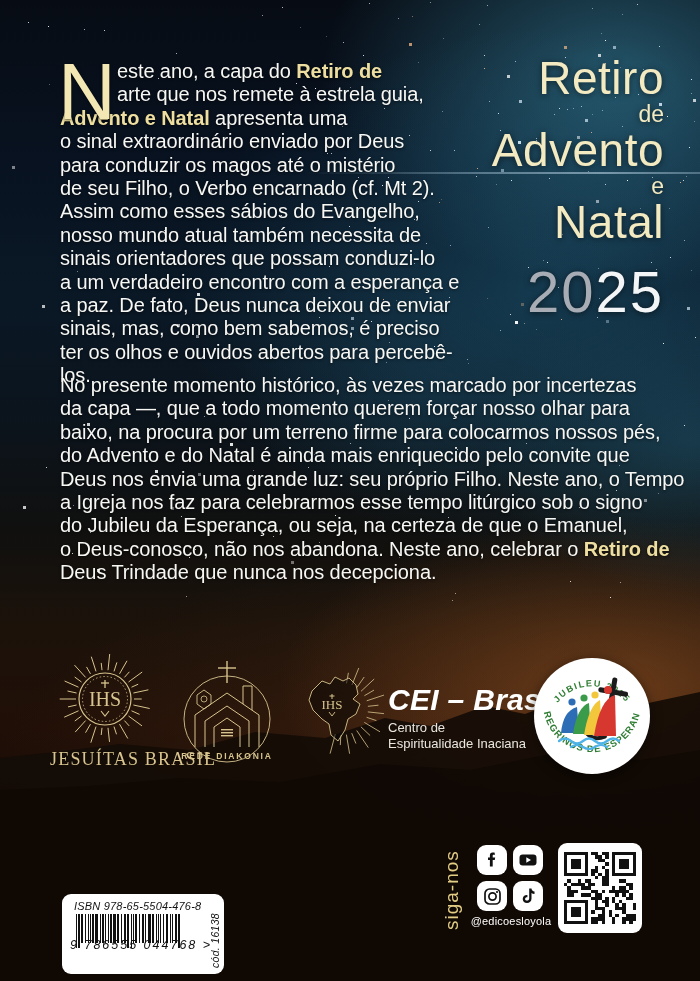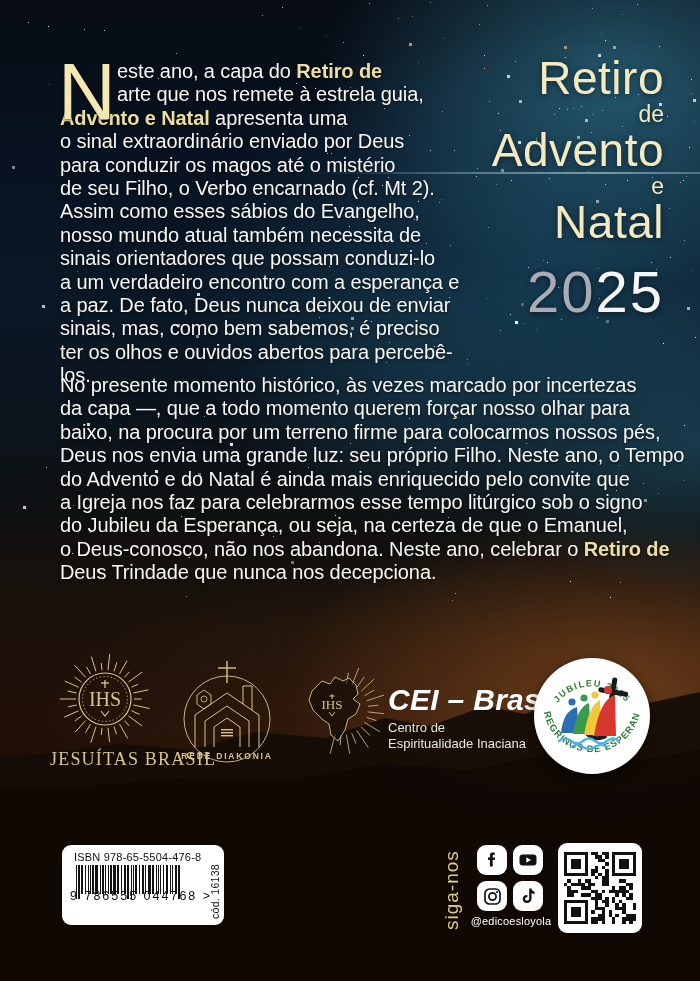--- a/index.html
+++ b/index.html
@@ -42,22 +42,22 @@
   
   .logo{position:absolute;color:#d8c48e;}
   .logo svg{display:block;}
   .logo-caption{font-family:"Liberation Serif",serif;font-size:18px;letter-spacing:1.2px;
     text-align:right;margin-top:3px;color:#d8c48e;white-space:nowrap;}
   .cei-text{position:absolute;left:388px;top:683px;color:#fff;}
   .cei-name{font-size:30px;font-weight:bold;letter-spacing:.3px;font-style:italic;}
   .cei-sub{font-size:13px;line-height:15.5px;margin-top:3px;color:#e9e6e0;}
 
   
-  .barcode-box{position:absolute;left:62px;top:845px;width:162px;height:80px;background:#fff;
-    border-radius:9px;color:#111;}
+  .barcode-box{position:absolute;left:62px;top:894px;width:162px;height:80px;background:#fff;
+    border-radius:9px;color:#111;font-style:italic;}
   .isbn-label{font-size:11px;text-align:left;padding:6px 0 0 12px;letter-spacing:.2px;}
   .bars{margin:2px 0 0 10px;}
   .bc-digits{font-size:12.5px;letter-spacing:2px;margin:-14px 0 0 8px;}
   .cod{position:absolute;right:3px;top:8px;height:66px;font-size:10.5px;
     writing-mode:vertical-rl;transform:rotate(180deg);letter-spacing:.3px;}
 
   .follow{position:absolute;left:441px;top:844px;height:92px;width:22px;}
   .follow span{display:block;writing-mode:vertical-rl;transform:rotate(180deg);
     font-size:19px;color:#e3cd85;letter-spacing:1px;height:92px;text-align:center;}
   .social-grid{position:absolute;left:477px;top:845px;display:grid;
@@ -108,22 +108,22 @@
       <div class="tline"><span>sinais orientadores que possam conduzi-lo</span></div>
       <div class="tline"><span>a um verdadeiro encontro com a esperança e</span></div>
       <div class="tline"><span>a paz. De fato, Deus nunca deixou de enviar</span></div>
       <div class="tline"><span>sinais, mas, como bem sabemos, é preciso</span></div>
       <div class="tline"><span>ter os olhos e ouvidos abertos para percebê-los.</span></div>
     </div>
   <div class="wide">
       <div class="tline"><span>No presente momento histórico, às vezes marcado por incertezas</span></div>
       <div class="tline"><span>da capa —, que a todo momento querem forçar nosso olhar para</span></div>
       <div class="tline"><span>baixo, na procura por um terreno firme para colocarmos nossos pés,</span></div>
+      <div class="tline"><span>do Advento e do Natal é ainda mais enriquecido pelo convite que</span></div>
       <div class="tline"><span>Deus nos envia uma grande luz: seu próprio Filho. Neste ano, o Tempo</span></div>
-      <div class="tline"><span>do Advento e do Natal é ainda mais enriquecido pelo convite que</span></div>
       <div class="tline"><span>a Igreja nos faz para celebrarmos esse tempo litúrgico sob o signo</span></div>
       <div class="tline"><span>do Jubileu da Esperança, ou seja, na certeza de que o Emanuel,</span></div>
       <div class="tline"><span>o Deus-conosco, não nos abandona. Neste ano, celebrar o </span><span class="hl">Retiro de</span></div>
       <div class="tline"><span>Deus Trindade que nunca nos decepciona.</span></div>
     </div>
 
   <div class="logo" style="left:50px;top:654px;width:110px;">
     <svg width="110" height="92" viewBox="0 0 110 92">
       <g stroke="#d8c48e" stroke-width="1" fill="none" id="jes-rays" transform="translate(55,45)">
           <line x1="29.0" y1="0.0" x2="36.7" y2="0.0"></line>

